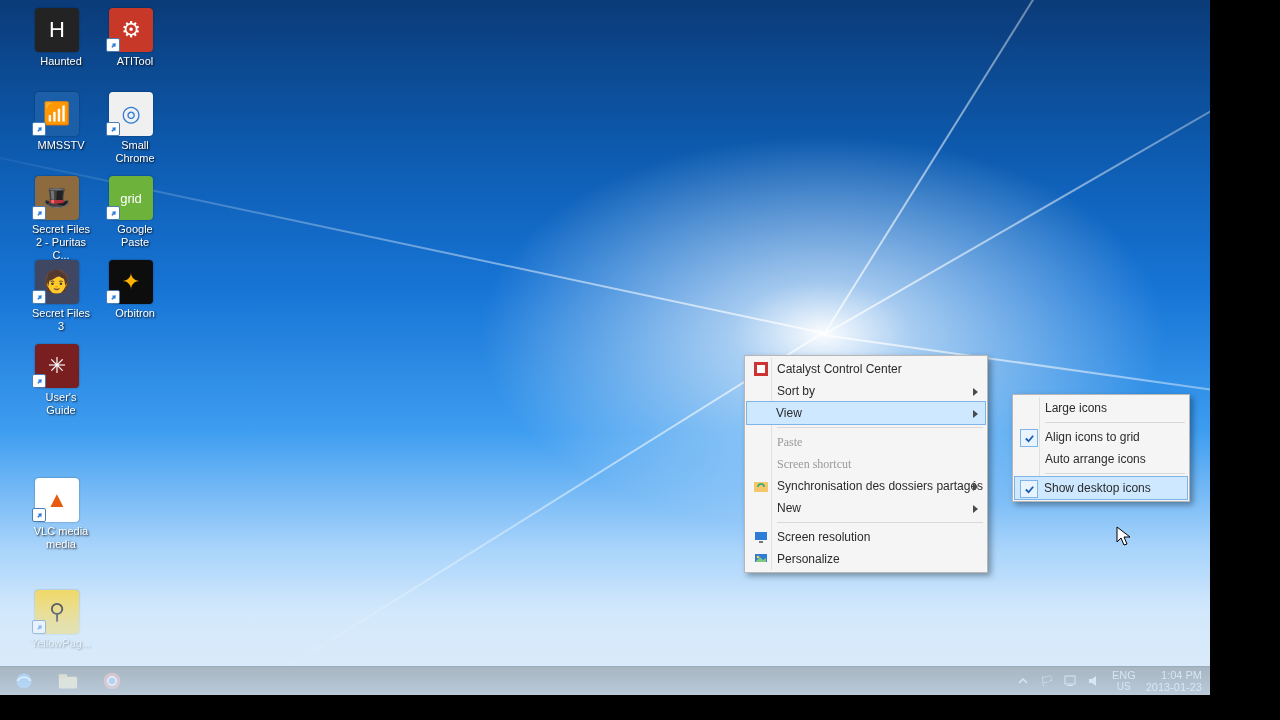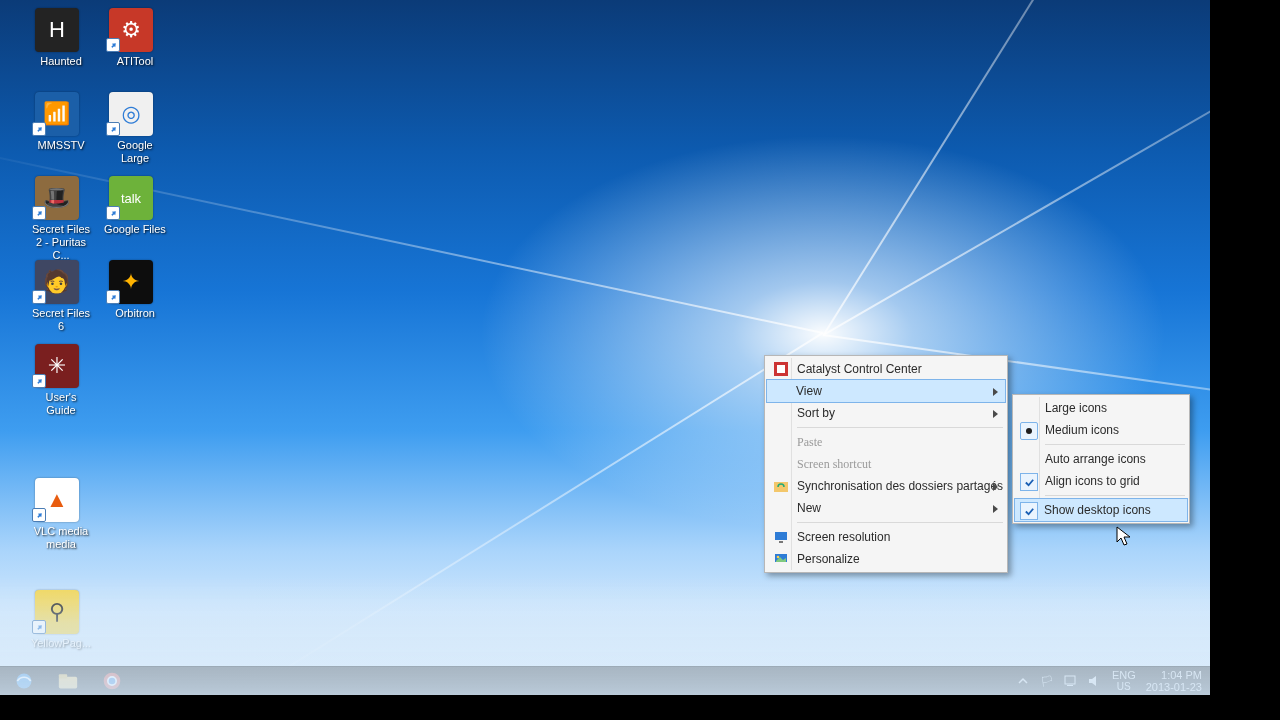--- a/index.html
+++ b/index.html
@@ -93,48 +93,48 @@
           </div>
           <div class="lbl">MMSSTV</div>
         </div>
         <div class="icon" style="left: 96px; top: 92px;">
           <div class="tile" style="background: rgb(240, 240, 240); color: rgb(46, 124, 214);">◎</div>
           <div class="shortcut">
             <svg viewBox="0 0 10 10">
               <path d="M2 8 L2 5 L5 5 L5 3 L9 6 L5 9 L5 7 L2 7 Z" fill="#2e7cd6" transform="rotate(-45 5 5)"></path>
             </svg>
           </div>
-          <div class="lbl">Google Large</div>
+          <div class="lbl">Small Chrome</div>
         </div>
         <div class="icon" style="left: 22px; top: 176px;">
           <div class="tile" style="background: rgb(141, 107, 63); color: rgb(255, 255, 255);">🎩</div>
           <div class="shortcut">
             <svg viewBox="0 0 10 10">
               <path d="M2 8 L2 5 L5 5 L5 3 L9 6 L5 9 L5 7 L2 7 Z" fill="#2e7cd6" transform="rotate(-45 5 5)"></path>
             </svg>
           </div>
           <div class="lbl">Secret Files 2 - Puritas C...</div>
         </div>
         <div class="icon" style="left: 96px; top: 176px;">
-          <div class="tile" style="background: rgb(109, 178, 58); color: rgb(255, 255, 255); font-size: 13px;">talk</div>
-          <div class="shortcut">
-            <svg viewBox="0 0 10 10">
-              <path d="M2 8 L2 5 L5 5 L5 3 L9 6 L5 9 L5 7 L2 7 Z" fill="#2e7cd6" transform="rotate(-45 5 5)"></path>
-            </svg>
-          </div>
-          <div class="lbl">Google Files</div>
+          <div class="tile" style="background: rgb(109, 178, 58); color: rgb(255, 255, 255); font-size: 13px;">grid</div>
+          <div class="shortcut">
+            <svg viewBox="0 0 10 10">
+              <path d="M2 8 L2 5 L5 5 L5 3 L9 6 L5 9 L5 7 L2 7 Z" fill="#2e7cd6" transform="rotate(-45 5 5)"></path>
+            </svg>
+          </div>
+          <div class="lbl">Google Paste</div>
         </div>
         <div class="icon" style="left: 22px; top: 260px;">
           <div class="tile" style="background: rgb(63, 71, 99); color: rgb(255, 255, 255);">🧑</div>
           <div class="shortcut">
             <svg viewBox="0 0 10 10">
               <path d="M2 8 L2 5 L5 5 L5 3 L9 6 L5 9 L5 7 L2 7 Z" fill="#2e7cd6" transform="rotate(-45 5 5)"></path>
             </svg>
           </div>
-          <div class="lbl">Secret Files 6</div>
+          <div class="lbl">Secret Files 3</div>
         </div>
         <div class="icon" style="left: 96px; top: 260px;">
           <div class="tile" style="background: rgb(13, 13, 13); color: rgb(255, 179, 0);">✦</div>
           <div class="shortcut">
             <svg viewBox="0 0 10 10">
               <path d="M2 8 L2 5 L5 5 L5 3 L9 6 L5 9 L5 7 L2 7 Z" fill="#2e7cd6" transform="rotate(-45 5 5)"></path>
             </svg>
           </div>
           <div class="lbl">Orbitron</div>
         </div>
@@ -160,43 +160,43 @@
           <div class="tile" style="background: rgb(246, 214, 75); color: rgb(17, 17, 17);">⚲</div>
           <div class="shortcut">
             <svg viewBox="0 0 10 10">
               <path d="M2 8 L2 5 L5 5 L5 3 L9 6 L5 9 L5 7 L2 7 Z" fill="#2e7cd6" transform="rotate(-45 5 5)"></path>
             </svg>
           </div>
           <div class="lbl">YellowPag...</div>
         </div>
       </div>
 
-  <div class="menu" id="ctx" style="left:764px;top:355px;width:238px;">
+  <div class="menu" id="ctx" style="left:744px;top:355px;width:238px;">
     <div class="gutter"></div>
   <div class="row">
           <span class="mi-icon">
             <svg width="14" height="14">
               <rect width="14" height="14" fill="#c33"></rect>
               <rect x="3" y="3" width="8" height="8" fill="#fff"></rect>
             </svg>
           </span>
           <span>Catalyst Control Center</span>
         </div>
+        <div class="row">
+          <span>Sort by</span>
+          <span class="arrow"><svg width="8" height="10" viewBox="0 0 8 10">
+              <path d="M2 1 L7 5 L2 9 Z" fill="#4a4a4a"></path>
+            </svg></span>
+        </div>
         <div class="row hover">
           <span>View</span>
           <span class="arrow"><svg width="8" height="10" viewBox="0 0 8 10">
               <path d="M2 1 L7 5 L2 9 Z" fill="#4a4a4a"></path>
             </svg></span>
         </div>
-        <div class="row">
-          <span>Sort by</span>
-          <span class="arrow"><svg width="8" height="10" viewBox="0 0 8 10">
-              <path d="M2 1 L7 5 L2 9 Z" fill="#4a4a4a"></path>
-            </svg></span>
-        </div>
         <div class="row sep"></div>
         <div class="row disabled">
           <span>Paste</span>
         </div>
         <div class="row disabled">
           <span>Screen shortcut</span>
         </div>
         <div class="row">
           <span class="mi-icon">
             <svg width="14" height="14">
@@ -235,35 +235,31 @@
           </span>
           <span>Personalize</span>
         </div>
       </div>
 
   <div class="menu" id="submenu" style="left:1012px;top:378px;width:172px;margin-top:16px;">
     <div class="gutter"></div>
   <div class="row">
           <span>Large icons</span>
         </div>
-        <div class="row">
-          <span class="dot"></span>
-          <span>Medium icons</span>
-        </div>
         <div class="row sep"></div>
-        <div class="row">
-          <span>Auto arrange icons</span>
-        </div>
         <div class="row">
           <span class="chk">
             <svg viewBox="0 0 12 12">
               <path d="M2 6 L5 9 L10 3"></path>
             </svg>
           </span>
           <span>Align icons to grid</span>
+        </div>
+        <div class="row">
+          <span>Auto arrange icons</span>
         </div>
         <div class="row sep"></div>
         <div class="row hover">
           <span class="chk">
             <svg viewBox="0 0 12 12">
               <path d="M2 6 L5 9 L10 3"></path>
             </svg>
           </span>
           <span>Show desktop icons</span>
         </div>

